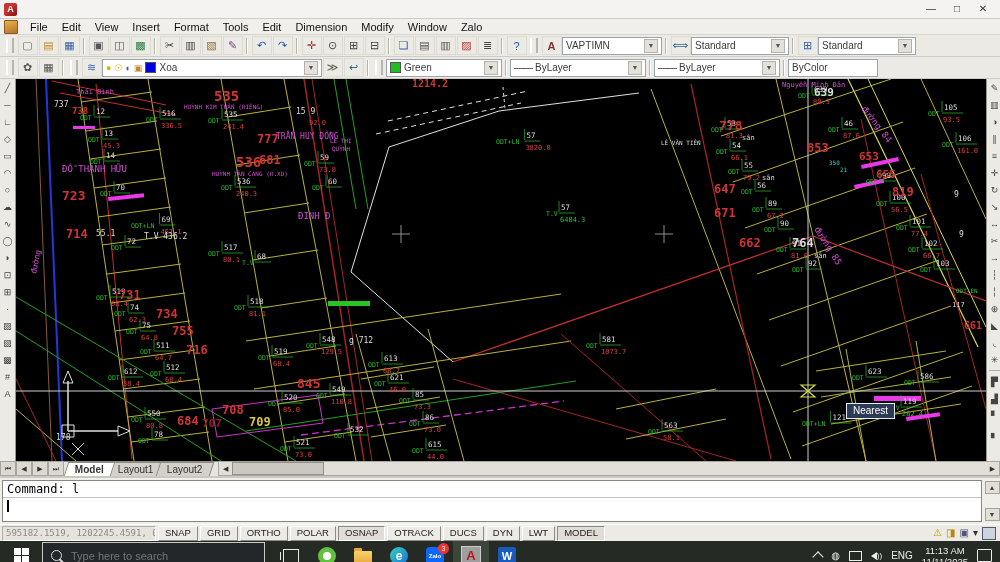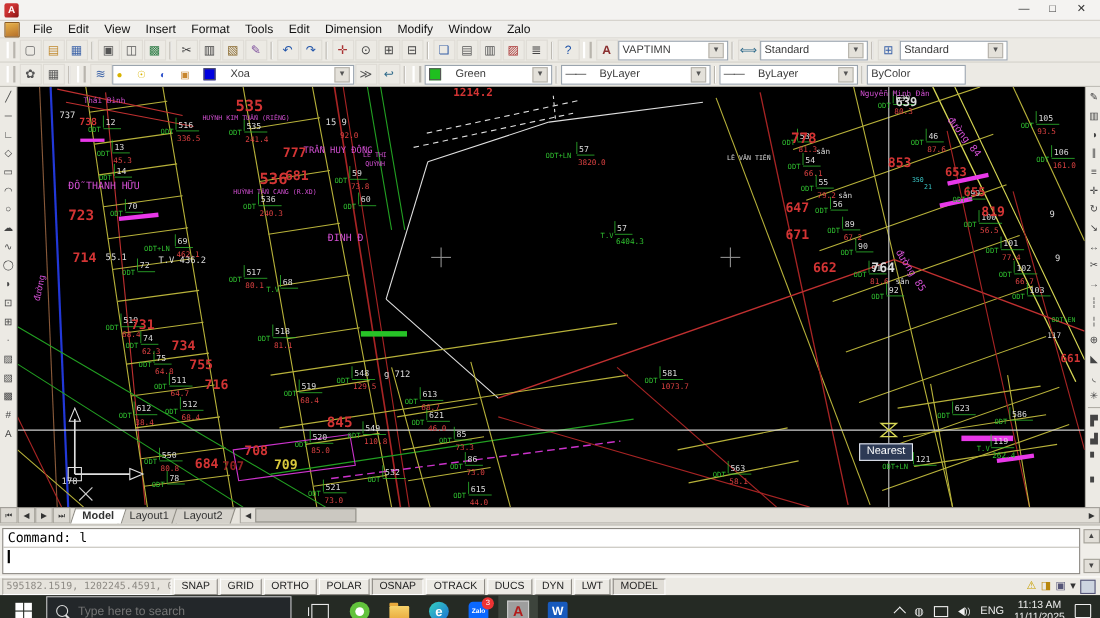--- a/index.html
+++ b/index.html
@@ -20,35 +20,35 @@
     margin:0 5px 0 2px;border-radius:1px;flex:none;}
   .mitem{padding:0 7px;font-size:11px;color:#111;}
   
   .tbrow{height:21px;background:#eceae4;display:flex;align-items:center;padding:0 3px;
     border-bottom:1px solid #cfccc4;flex:none;}
   .grip{width:4px;height:15px;border-left:2px solid #fff;border-right:2px solid #b8b5ad;margin:0 3px;flex:none;}
   .icon-btn{width:18px;height:17px;display:flex;align-items:center;justify-content:center;
     font-size:11px;border:1px solid #dedbd4;background:#eceae4;margin:0 0.5px;flex:none;}
   .tsep{width:1px;height:16px;background:#b8b5ad;margin:0 3px;border-right:1px solid #fff;flex:none;}
   .combo{height:16px;background:#fff;border:1px solid #9aa4ae;display:flex;align-items:center;
-    font-size:10px;color:#3a3a3a;padding:0 3px;gap:13px;flex:none;}
+    font-size:10px;color:#3a3a3a;padding:0 3px;gap:3px;flex:none;}
   .combo .arr{margin-left:auto;width:12px;height:12px;background:#e4e1da;border:1px solid #b5b2aa;
     font-size:7px;color:#555;display:flex;align-items:center;justify-content:center;}
   .mini{font-size:9px;line-height:10px;}
   .swatch{width:9px;height:9px;border:1px solid #555;flex:none;}
   
   .drawrow{height:382px;display:flex;flex:none;position:relative;background:#000;}
   .sidebar{width:15px;background:#eceae4;display:flex;flex-direction:column;align-items:center;flex:none;overflow:hidden;}
   .sbL{border-right:1px solid #9a978f;}
   .sbR{border-left:1px solid #9a978f;}
   .s-btn{width:14px;height:17px;font-size:9px;color:#444;display:flex;align-items:center;justify-content:center;flex:none;}
   .s-sep{width:12px;height:1px;background:#b0ada5;margin:2px 0;flex:none;}
   .canvas-wrap{width:970px;height:382px;position:relative;background:#000;flex:none;}
   svg text{font-family:"DejaVu Sans Mono",monospace;}
-  .osnap-tip{position:absolute;left:765px;top:324px;background:#2d3a55;border:1px solid #e7ebf4;
+  .osnap-tip{position:absolute;left:830px;top:324px;background:#2d3a55;border:1px solid #e7ebf4;
     color:#fff;font-size:10px;padding:0 6px;line-height:14px;white-space:nowrap;}
   
   .tabsrow{height:14px;background:#e7e4dd;display:flex;align-items:flex-end;flex:none;border-top:1px solid #8e8b83;}
   .tnav{width:14px;height:13px;background:#dcd9d2;border:1px solid #a8a59d;font-size:7px;color:#333;
     display:flex;align-items:center;justify-content:center;flex:none;}
   .tab{height:13px;padding:0 8px;font-size:10px;color:#333;background:#d4d1ca;border:1px solid #8e8b83;
     border-bottom:none;transform:skewX(-18deg);margin-left:-4px;display:flex;align-items:center;flex:none;}
   .tab span{transform:skewX(18deg);}
   .tab.active{background:#fff;font-weight:bold;z-index:2;}
   .hscroll{flex:1;height:13px;background:#e2dfd8;border:1px solid #aaa7a0;display:flex;align-items:center;margin-left:6px;}

